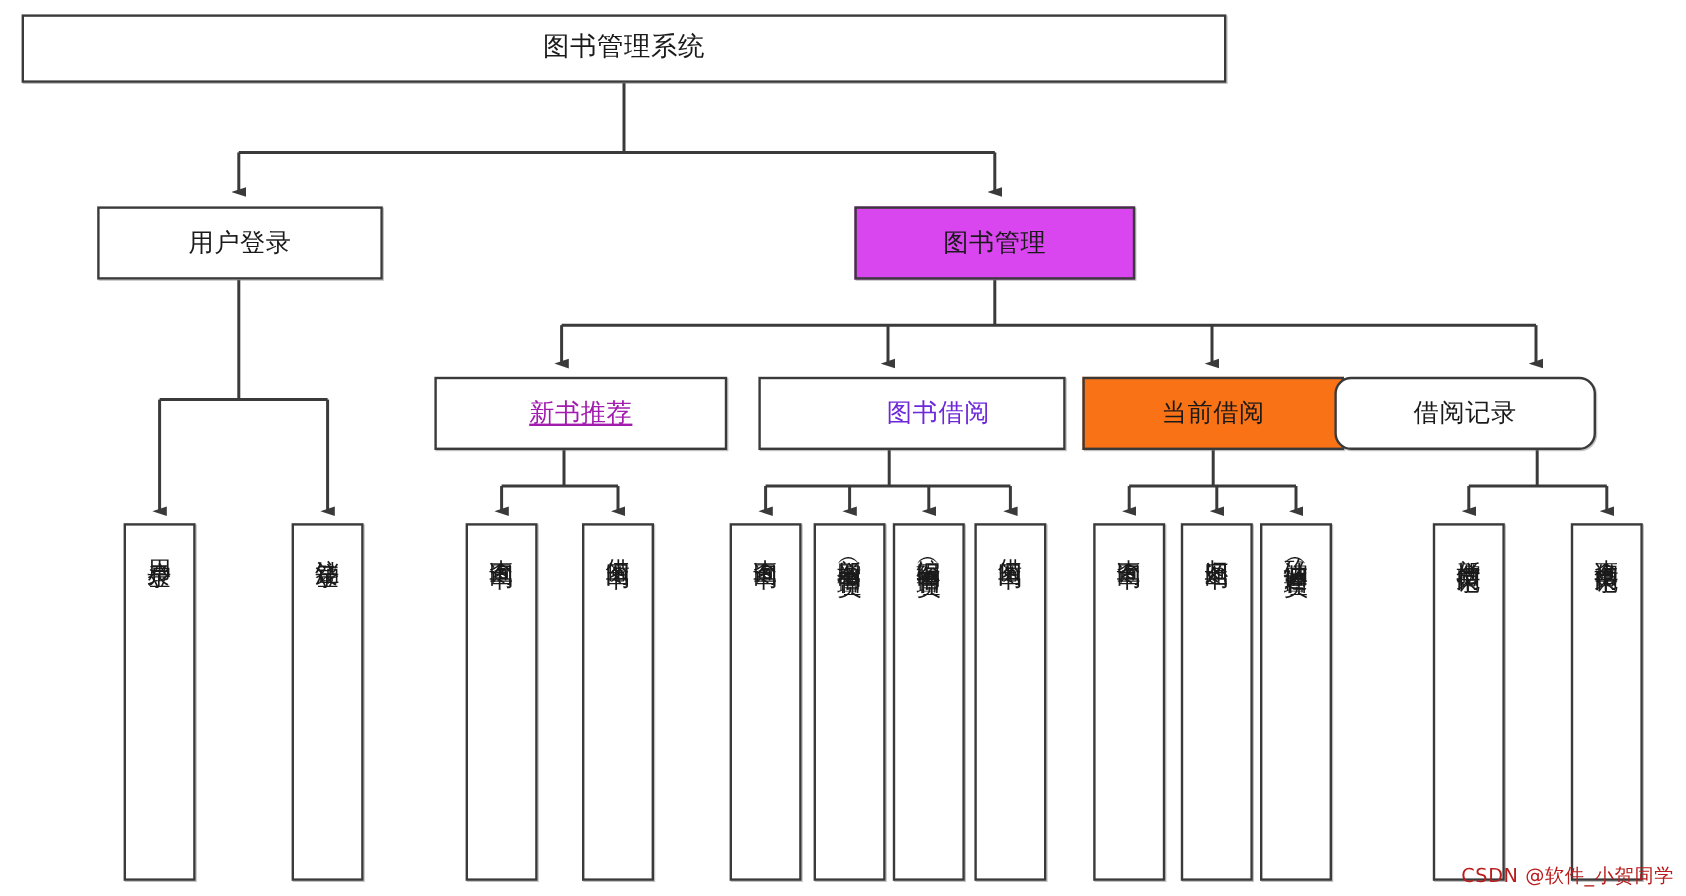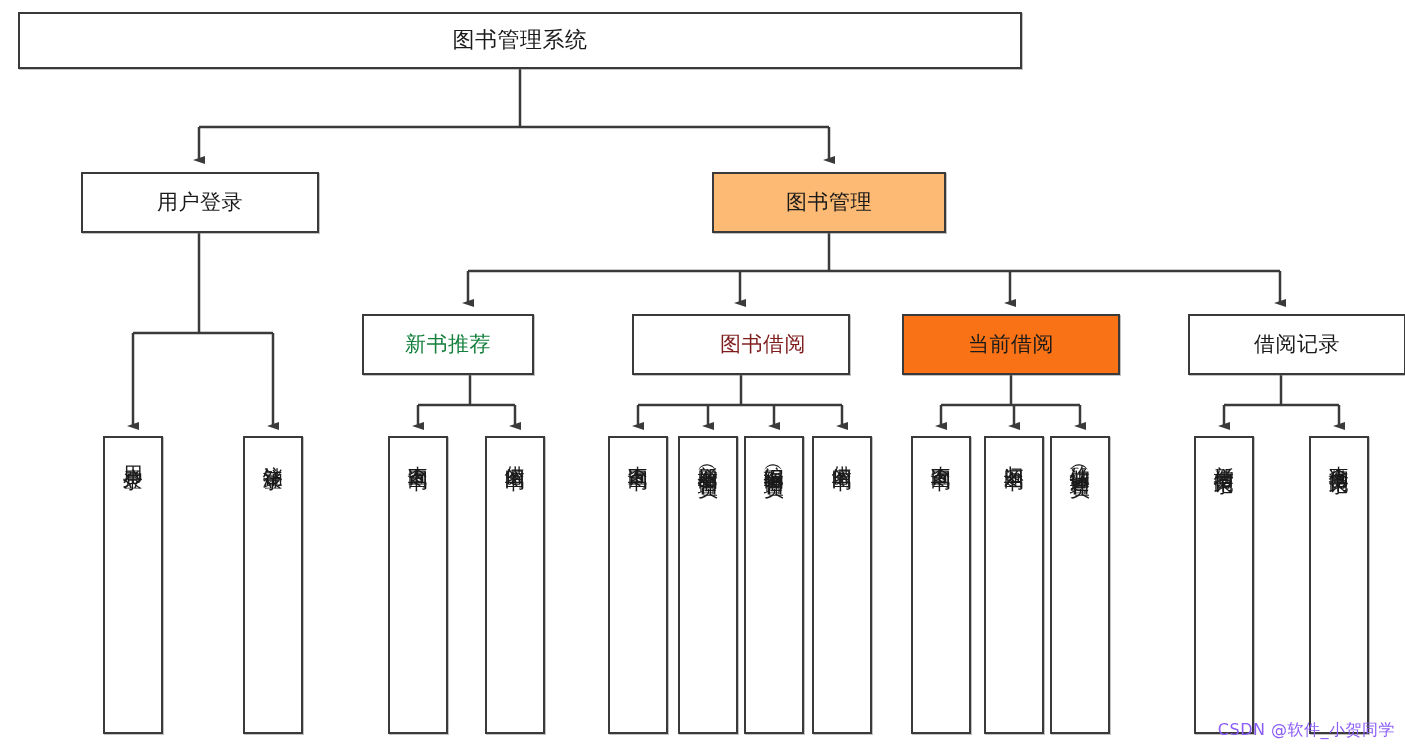--- a/index.html
+++ b/index.html
@@ -128,34 +128,34 @@
     </g>
   </svg>
 
   <div class="node root horiz" id="node-root" style="left: 18px; top: 12px; width: 1004px; height: 57px; border-color: rgb(58, 58, 58); background: rgb(255, 255, 255); color: rgb(26, 26, 26);">
     <span class="label">图书管理系统</span>
   </div>
 
   <div class="node horiz" id="node-user-login" style="left: 81px; top: 172px; width: 238px; height: 61px; border-color: rgb(58, 58, 58); background: rgb(255, 255, 255); color: rgb(26, 26, 26);">
     <span class="label">用户登录</span>
   </div>
-  <div class="node horiz" id="node-book-manage" style="left: 712px; top: 172px; width: 234px; height: 61px; border-color: rgb(58, 58, 58); background: #fdba74; color: rgb(26, 26, 26);">
+  <div class="node horiz" id="node-book-manage" style="left: 712px; top: 172px; width: 234px; height: 61px; border-color: rgb(58, 58, 58); background: #d946ef; color: rgb(26, 26, 26);">
     <span class="label">图书管理</span>
   </div>
 
-  <div class="node horiz" id="node-new-book-rec" style="left: 362px; top: 314px; width: 172px; height: 61px; border-color: rgb(58, 58, 58); background: rgb(255, 255, 255); color: #15803d;">
+  <div class="node horiz" id="node-new-book-rec" style="left: 362px; top: 314px; width: 244px; height: 61px; border-color: rgb(58, 58, 58); background: rgb(255, 255, 255); color: #a21caf; text-decoration: underline;">
     <span class="label">新书推荐</span>
   </div>
-  <div class="node horiz" id="node-book-borrow" style="left: 632px; top: 314px; width: 218px; height: 61px; border-color: rgb(58, 58, 58); background: rgb(255, 255, 255); color: #7f1d1d; padding-left: 44px;">
+  <div class="node horiz" id="node-book-borrow" style="left: 632px; top: 314px; width: 256px; height: 61px; border-color: rgb(58, 58, 58); background: rgb(255, 255, 255); color: #6d28d9; padding-left: 44px;">
     <span class="label">图书借阅</span>
   </div>
   <div class="node horiz" id="node-current-borrow" style="left: 902px; top: 314px; width: 218px; height: 61px; border-color: rgb(58, 58, 58); background: #f97316; color: rgb(26, 26, 26);">
     <span class="label">当前借阅</span>
   </div>
-  <div class="node horiz" id="node-borrow-record" style="left: 1188px; top: 314px; width: 218px; height: 61px; border-color: rgb(58, 58, 58); background: rgb(255, 255, 255); color: rgb(26, 26, 26);">
+  <div class="node horiz" id="node-borrow-record" style="left: 1112px; top: 314px; width: 218px; height: 61px; border-color: rgb(58, 58, 58); background: rgb(255, 255, 255); color: rgb(26, 26, 26); border-radius: 14px;">
     <span class="label">借阅记录</span>
   </div>
 
   <div class="node vert" id="node-leaf-0" style="left: 103px; top: 436px; width: 60px; height: 298px; border-color: rgb(58, 58, 58); background: rgb(255, 255, 255); color: rgb(26, 26, 26);">
     <span class="label">用户登录</span>
   </div>
   <div class="node vert" id="node-leaf-1" style="left: 243px; top: 436px; width: 60px; height: 298px; border-color: rgb(58, 58, 58); background: rgb(255, 255, 255); color: rgb(26, 26, 26);">
     <span class="label">注销登录</span>
   </div>
   <div class="node vert" id="node-leaf-2" style="left: 388px; top: 436px; width: 60px; height: 298px; border-color: rgb(58, 58, 58); background: rgb(255, 255, 255); color: rgb(26, 26, 26);">
@@ -185,14 +185,14 @@
   <div class="node vert" id="node-leaf-10" style="left: 1050px; top: 436px; width: 60px; height: 298px; border-color: rgb(58, 58, 58); background: rgb(255, 255, 255); color: rgb(26, 26, 26);">
     <span class="label">确认归还（管理员）</span>
   </div>
   <div class="node vert" id="node-leaf-11" style="left: 1194px; top: 436px; width: 60px; height: 298px; border-color: rgb(58, 58, 58); background: rgb(255, 255, 255); color: rgb(26, 26, 26);">
     <span class="label">新增借阅记录</span>
   </div>
   <div class="node vert" id="node-leaf-12" style="left: 1309px; top: 436px; width: 60px; height: 298px; border-color: rgb(58, 58, 58); background: rgb(255, 255, 255); color: rgb(26, 26, 26);">
     <span class="label">查询借阅记录</span>
   </div>
 
-  <div id="watermark" style="color: #8b5cf6; text-align: center;">CSDN @软件_小贺同学</div>
+  <div id="watermark" style="color: #b91c1c; text-align: center;">CSDN @软件_小贺同学</div>
 </div>
 
 </body></html>

